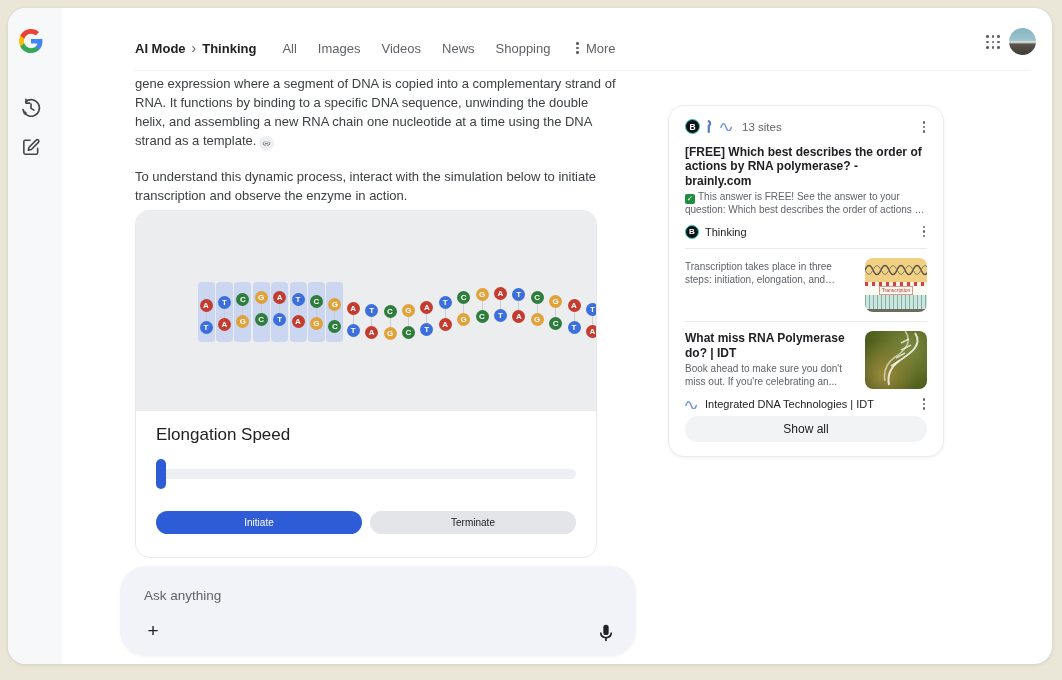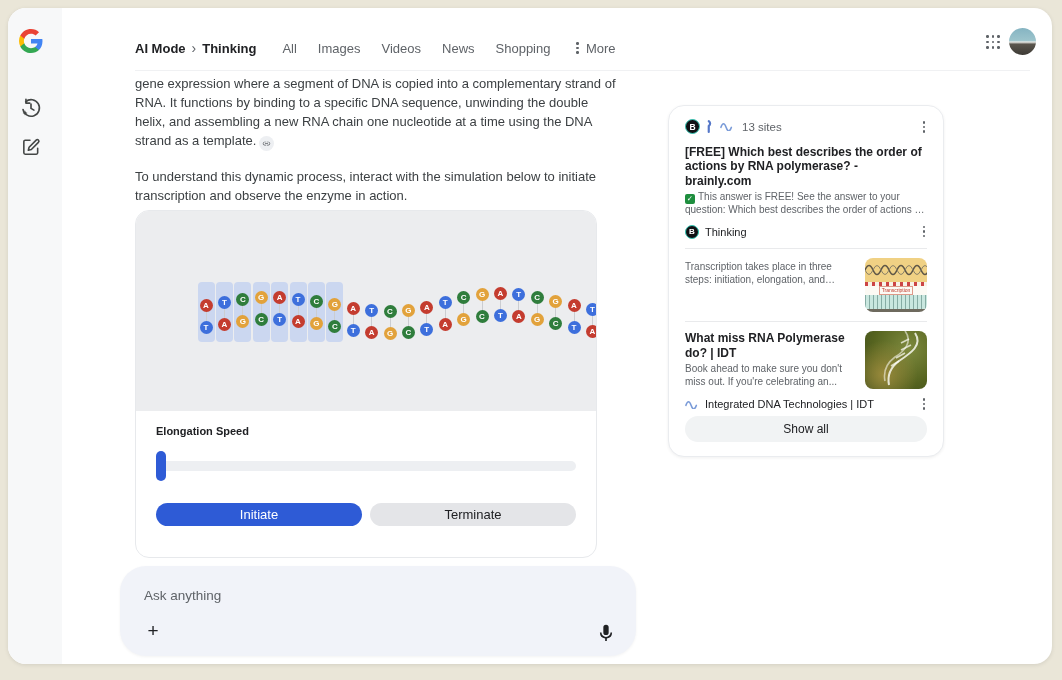--- a/index.html
+++ b/index.html
@@ -41,26 +41,26 @@
          border:1px solid #E7E9EC; border-radius:14px; overflow:hidden; }
   .sim-head { height:30px; display:flex; align-items:center; justify-content:space-between;
               padding:0 14px; font-size:11px; color:#202124; border-bottom:1px solid #EFF1F3; }
   .sim-title { font-weight:500; }
   .sim-canvas { position:relative; height:200px; background:#ECEDEF; overflow:hidden; }
   .hl-bar { position:absolute; top:71px; width:17px; height:60px; border-radius:4px; }
   .base { position:absolute; width:13px; height:13px; border-radius:50%; color:#fff; font-size:8px;
           font-weight:700; display:flex; align-items:center; justify-content:center; }
   .link-line { position:absolute; width:1px; background:#CBCDD1; }
   .sim-controls { padding:14px 20px 0 20px; }
-  .slider-label { font-size:11px; color:#202124;font-weight:bold; }
+  .slider-label { font-size:17px; color:#202124; }
   .slider { position:relative; height:30px; margin-top:14px; }
   .slider-track { position:absolute; left:0; right:0; top:10px; height:10px; background:#EDEFF2; border-radius:5px; }
   .slider-thumb { position:absolute; left:0; top:0; width:10px; height:30px; border-radius:5px; background:#2E5BD6; }
   .sim-buttons { display:flex; gap:8px; margin-top:22px; }
-  .btn { flex:1; height:23px; border-radius:12px; border:none; font-size:13px;
+  .btn { flex:1; height:23px; border-radius:12px; border:none; font-size:10px;
          font-family:inherit; display:flex; align-items:center; justify-content:center; cursor:pointer; }
   .btn-initiate { background:#2E5BD6; color:#fff; }
   .btn-terminate { background:#E4E5E8; color:#202124; }
 
   
   .askbar { position:absolute; left:112px; top:558px; width:516px; height:90px; background:#F1F3F9;
             border-radius:26px; box-shadow:0 1px 3px rgba(0,0,0,.05); }
   .askbar input { position:absolute; left:24px; top:16px; width:420px; height:26px; border:none; background:transparent;
                   font-family:inherit; font-size:13.5px; color:#202124; outline:none; }
   .askbar input::placeholder { color:#5F6368; }

